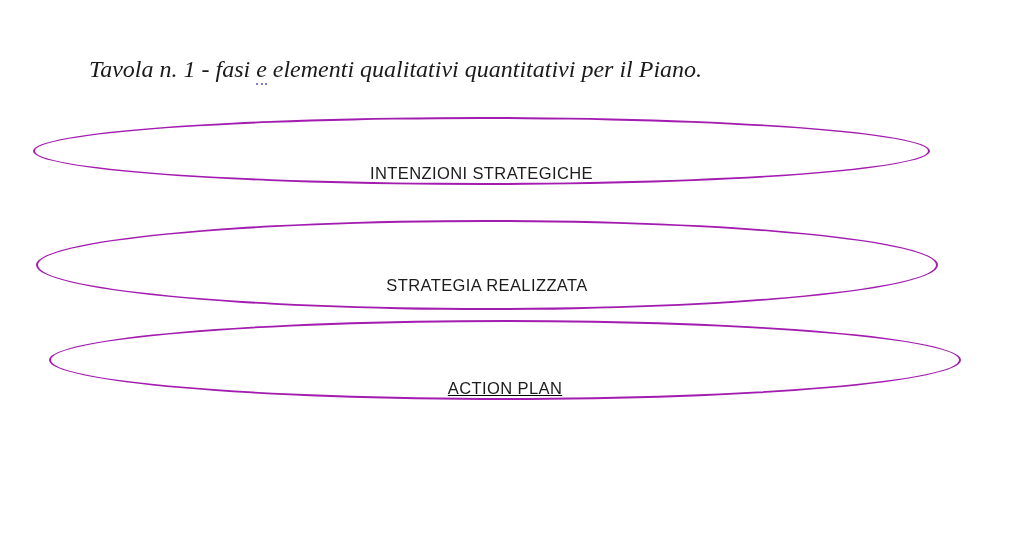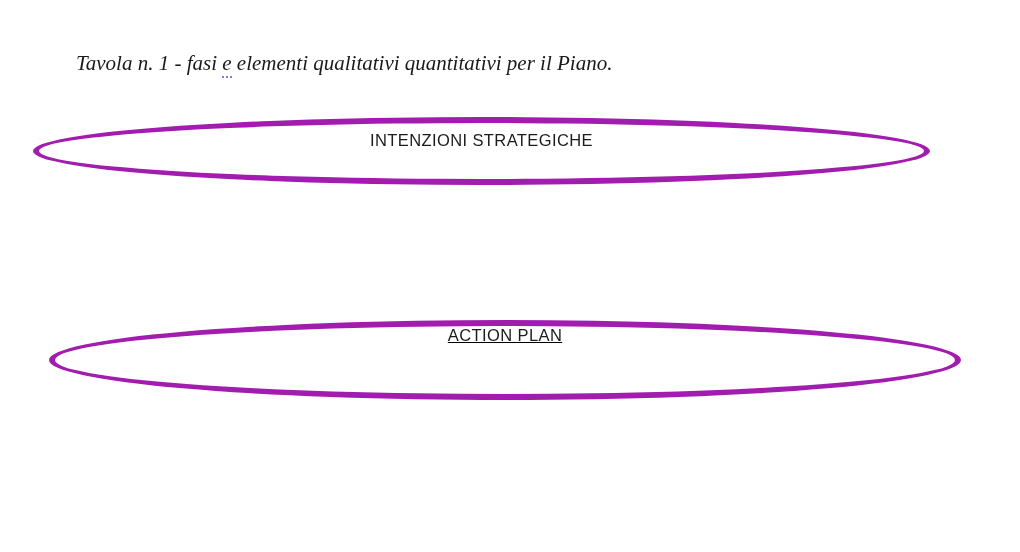--- a/index.html
+++ b/index.html
@@ -9,38 +9,38 @@
     overflow: hidden;
     font-family: "Liberation Sans", sans-serif;
   }
   .stage {
     position: relative;
     width: 1020px; height: 552px;
     background: #ffffff;
   }
   .caption {
     position: absolute;
-    left: 55px; top: 21px;
+    left: 65px; top: 21px;
     font-family: "Liberation Serif", "DejaVu Serif", serif;
     font-style: italic;
-    font-size: 21px;
+    font-size: 24px;
     line-height: 1.35;
     color: #1a1a1a;
     white-space: pre;
   }
   .caption .flagged {
     border-bottom: 2px dotted #7b7be0;
     padding-bottom: 1px;
   }
   .ellipse {
     position: absolute;
-    border: 6px solid #a21caf;
+    border: 2px solid #a21caf;
     border-radius: 50%;
     display: flex;
-    align-items: flex-start;
+    align-items: flex-end;
     justify-content: center;
     background: #ffffff;
   }
   .ellipse .label {
     font-family: "Liberation Sans", sans-serif;
     font-size: 16.5px;
     font-weight: 400;
     letter-spacing: 0.4px;
     color: #1c1c1c;
     white-space: nowrap;
@@ -56,19 +56,22 @@
 <div class="stage">
 
   <div class="caption">
     <span>Tavola n. 1 - fasi </span><span class="flagged">e</span><span> elementi qualitativi quantitativi per il Piano.</span>
   </div>
 
   <div class="ellipse" id="ellipse-1">
     <span class="label">INTENZIONI STRATEGICHE</span>
   </div>
 
+  <div class="ellipse" id="ellipse-2">
+    <span class="label">STRATEGIA REALIZZATA</span>
+  </div>
 
   <div class="ellipse" id="ellipse-3">
     <span class="label">ACTION PLAN</span>
   </div>
 
 
 </div>
 
 </body></html>

